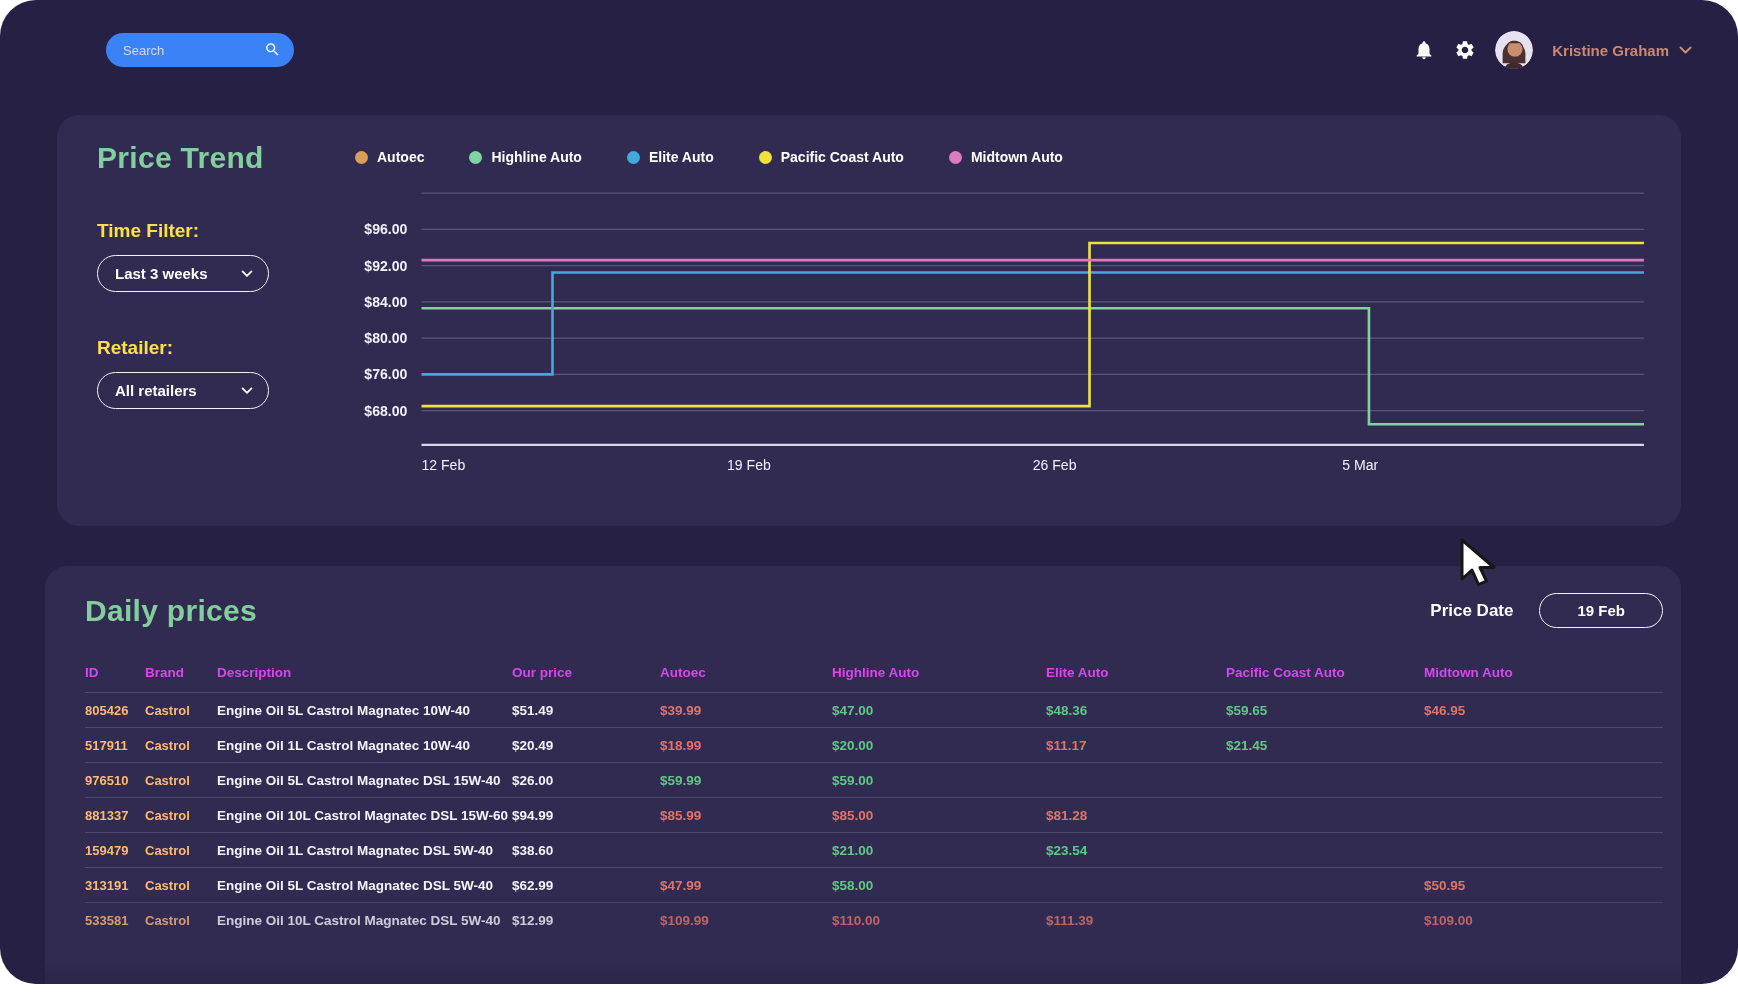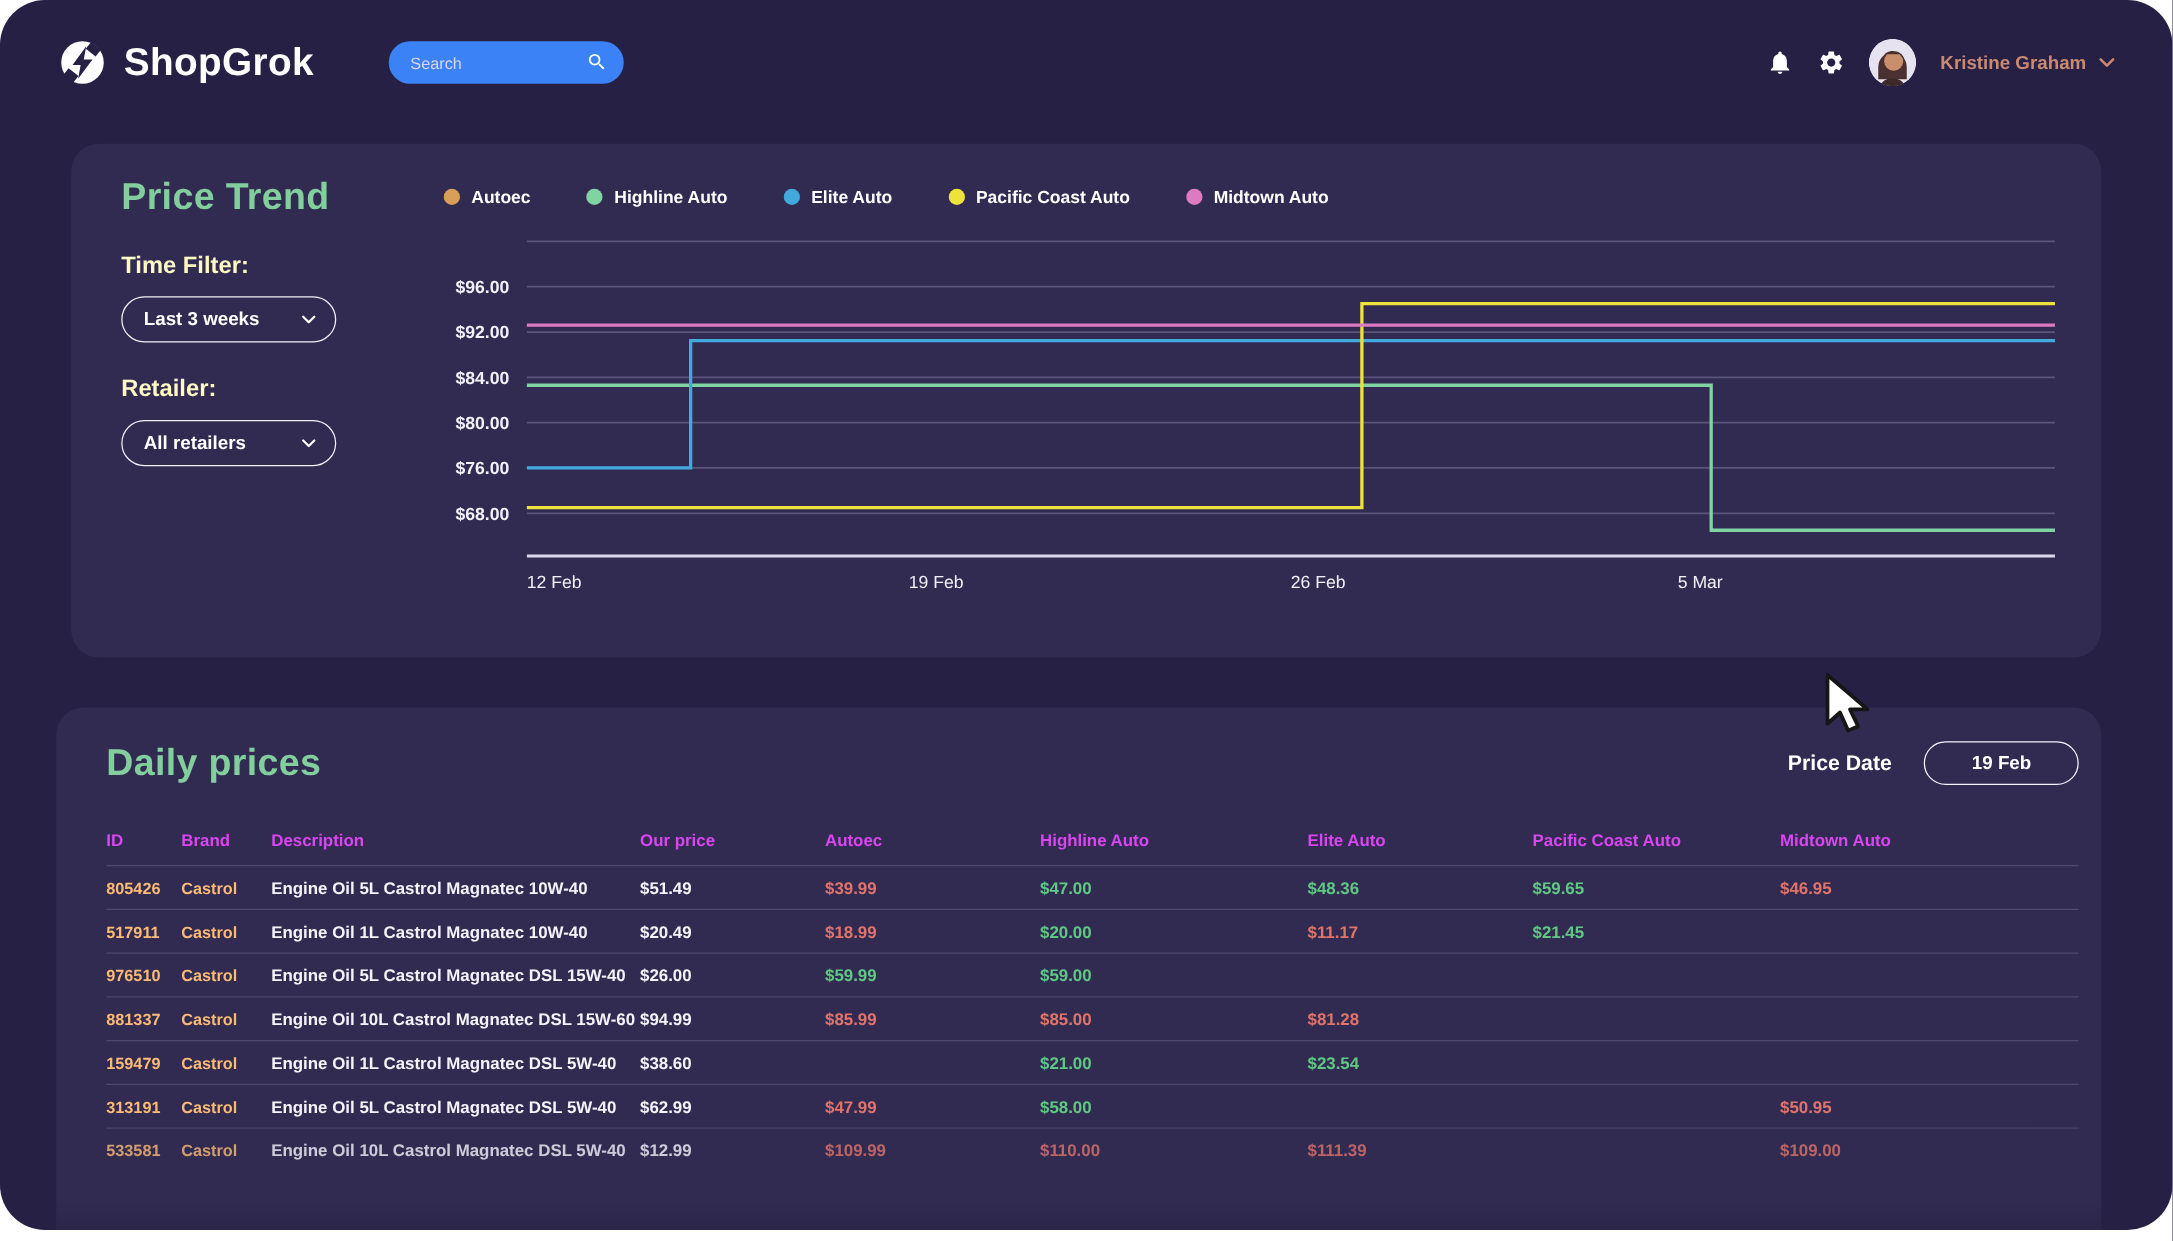--- a/index.html
+++ b/index.html
@@ -29,21 +29,21 @@
   .top-right { margin-left:auto; display:flex; align-items:center; gap:19px; }
   .icon-btn { display:flex; align-items:center; cursor:pointer; }
   .avatar { width:38px; height:38px; border-radius:50%; overflow:hidden; display:block; }
   .user { display:flex; align-items:center; gap:10px; cursor:pointer; }
   .user-name { color:var(--user-name,#cb8a70); font-size:15px; font-weight:600; }
   
   .card { background:#312b52; border-radius:22px; margin:0 57px; }
   .pt-card { margin-top:15px; height:411px; display:flex; padding:26px 31px 24px 40px; }
   .pt-left { width:252px; flex:none; }
   .card-title { color:var(--accent-green,#82ce9c); font-size:30px; font-weight:600; letter-spacing:.3px; }
-  .filter-label { color:#fef9c3; font-size:19px; font-weight:600; margin-top:27px; }
+  .filter-label { color:#fde047; font-size:19px; font-weight:600; margin-top:45px; }
   .select {
     margin-top:13px; width:172px; height:37px; border:1.6px solid #f3f1fa; border-radius:19px;
     display:flex; align-items:center; justify-content:space-between; padding:0 15px 0 17px;
     color:#fff; font-size:15px; font-weight:700; cursor:pointer;
   }
   .pt-right { flex:1; min-width:0; }
   .legend { display:flex; gap:45px; padding:8px 0 12px 6px; }
   .legend-item { display:flex; align-items:center; gap:9px; color:#fff; font-size:14px; font-weight:600; cursor:pointer; }
   .legend-item .dot { width:13px; height:13px; border-radius:50%; flex:none; }
   #chart-svg { width:100%; display:block; }
@@ -81,29 +81,20 @@
   }
   
   .cursor { position:absolute; left:1452px; top:537px; z-index:50; pointer-events:none; }
 </style>
 </head>
 <body>
 
 <div class="page">
 
   <div class="topbar">
-    <div class="brand">
-      <svg width="40" height="40" viewBox="0 0 40 40">
-        <circle cx="20" cy="20" r="17" fill="#ffffff"></circle>
-        <rect x="24" y="6" width="10" height="7" fill="#262044" transform="rotate(38 29 9)"></rect>
-        <rect x="6" y="27" width="10" height="7" fill="#262044" transform="rotate(38 11 30)"></rect>
-        <path d="M23 7 L12 22 L18.5 22 L16.5 33 L28 17.5 L21 17.5 Z" fill="#262044"></path>
-      </svg>
-      <span class="brand-name">ShopGrok</span>
-    </div>
     <div class="search">
       <input type="text" placeholder="Search" style="">
       <span class="sicon">
         <svg width="17" height="17" viewBox="0 0 24 24">
             <path fill="#ffffff" d="M15.5 14h-.79l-.28-.27A6.47 6.47 0 0 0 16 9.5 6.5 6.5 0 1 0 9.5 16c1.61 0 3.09-.59 4.23-1.57l.27.28v.79l5 4.99L20.49 19l-4.99-5zm-6 0C7.01 14 5 11.99 5 9.5S7.01 5 9.5 5 14 7.01 14 9.5 11.99 14 9.5 14z"></path>
           </svg>
       </span>
     </div>
     <div class="top-right">
       <span class="icon-btn">

